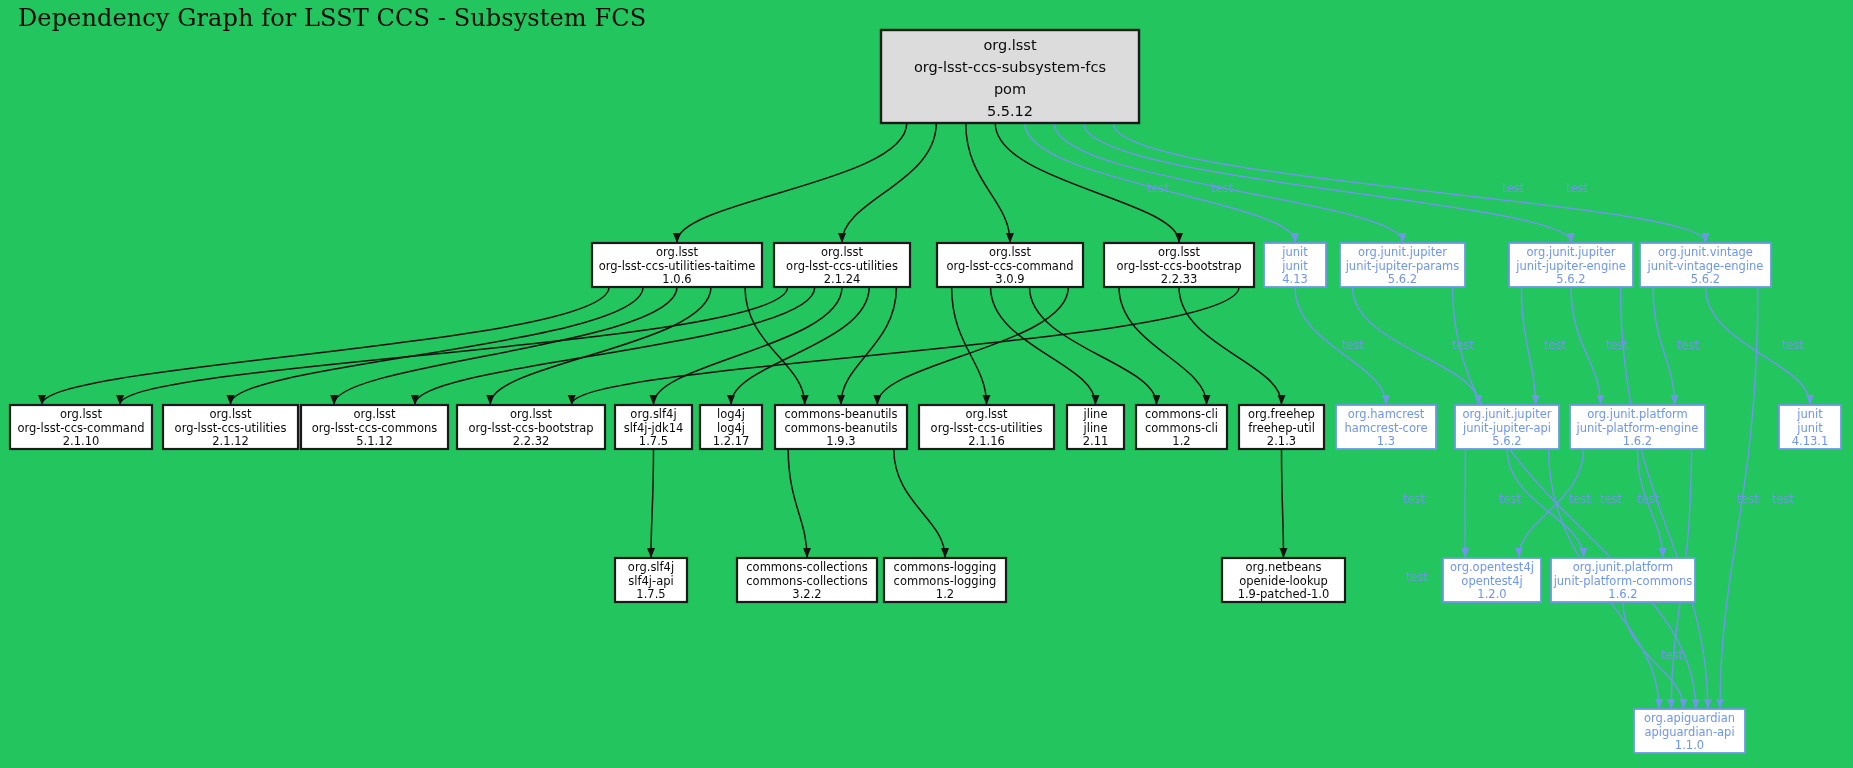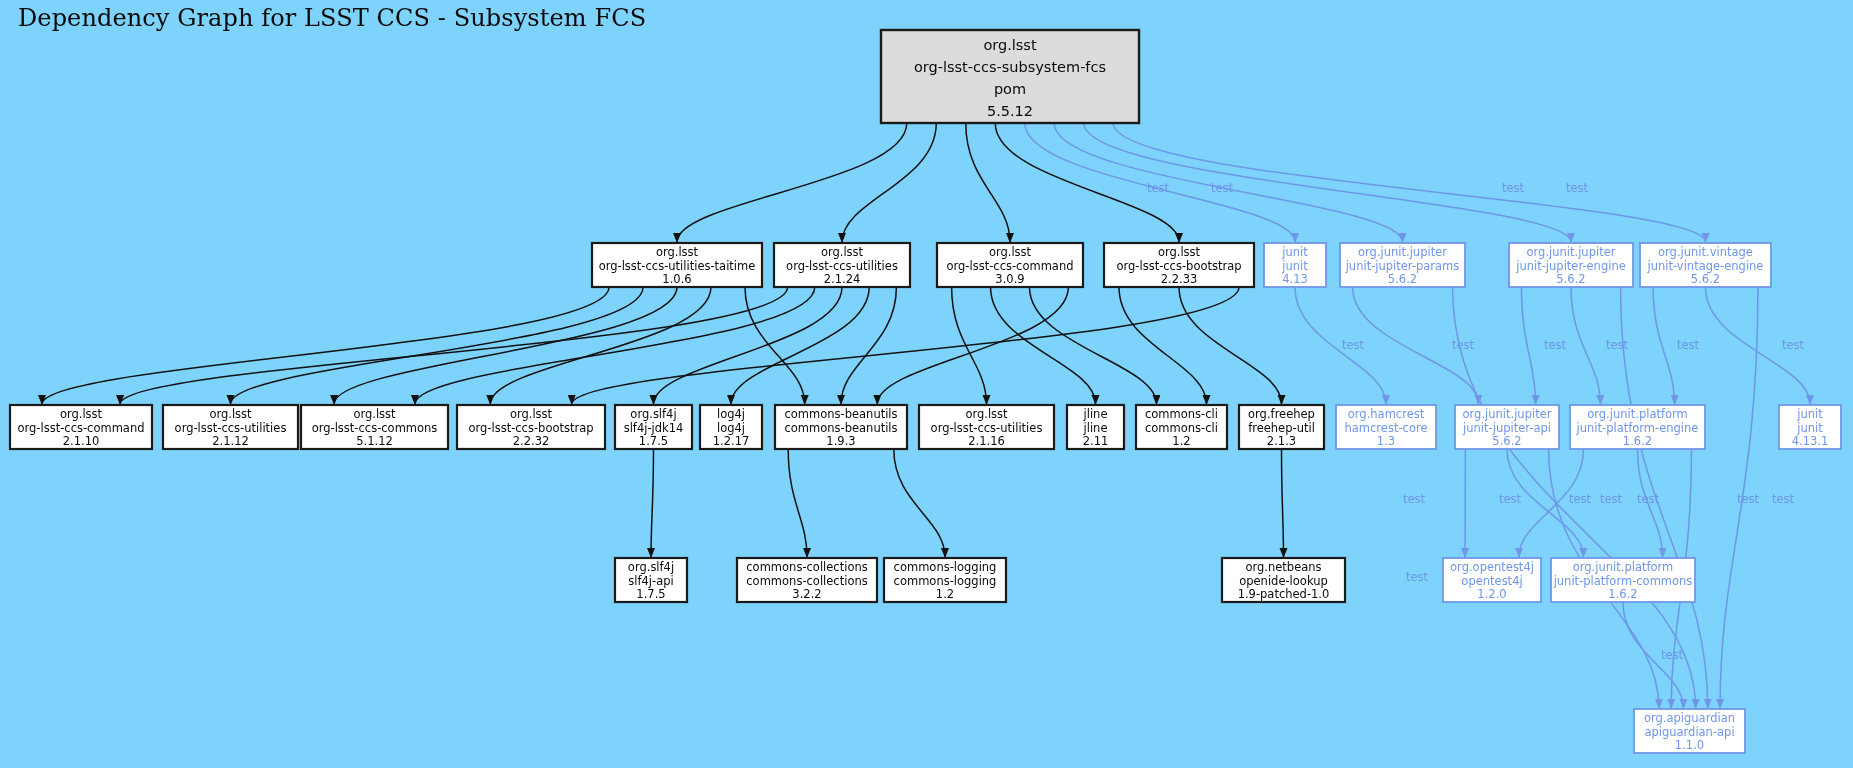--- a/index.html
+++ b/index.html
@@ -1,17 +1,17 @@
 <!DOCTYPE html>
 <html><head>
 <meta charset="utf-8">
 <style>
   html,body{margin:0;padding:0;background:#ffffff;}
   body{width:1853px;height:768px;overflow:hidden;font-family:"DejaVu Sans",sans-serif;}
-  #root{position:relative;width:1853px;height:768px;background:#7dd3fc;}
+  #root{position:relative;width:1853px;height:768px;background:#22c55e;}
   #title{
     position:absolute;left:18px;top:4px;
     font-family:"DejaVu Serif","Liberation Serif",serif;
     font-size:24px;color:#0a0a0a;white-space:nowrap;letter-spacing:0.1px;
   }
   svg#graph{position:absolute;left:0;top:0;width:1853px;height:768px;}
   .node-rect{fill:#ffffff;stroke:#1a1a1a;stroke-width:2.2;}
   .node-rect.root{fill:#dcdcdc;stroke:#1a1a1a;stroke-width:2.4;}
   .node-rect.test{fill:#ffffff;stroke:#6f96e8;stroke-width:1.8;}
   .node-text{font-family:"DejaVu Sans","Liberation Sans",sans-serif;font-size:11.5px;fill:#0a0a0a;text-anchor:middle;}

